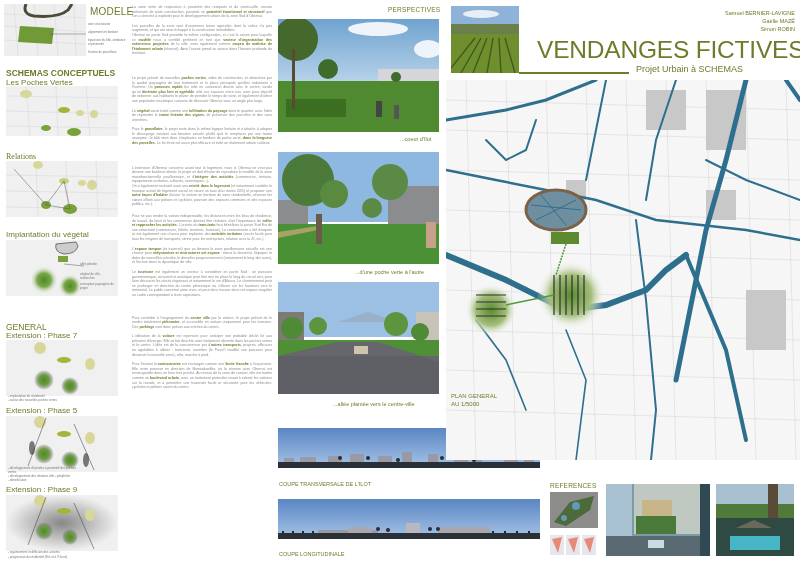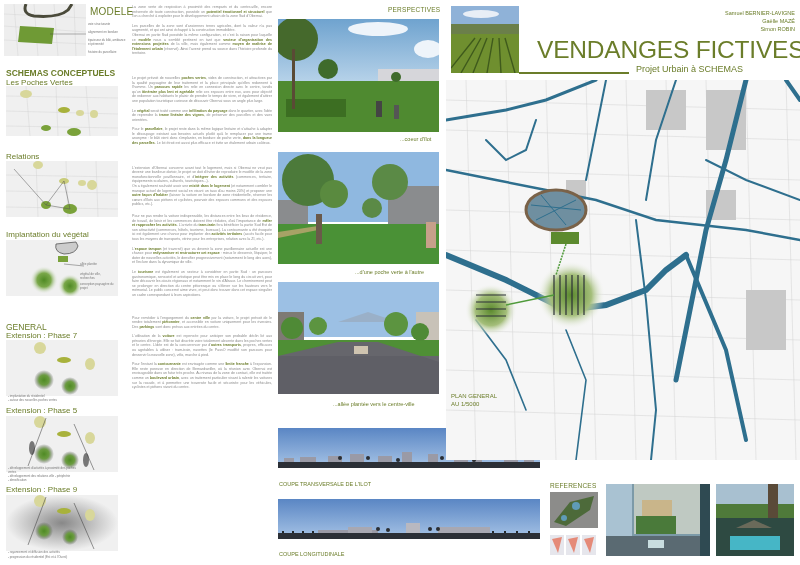--- a/index.html
+++ b/index.html
@@ -50,21 +50,21 @@
       </g>
     <ellipse cx="20" cy="8" rx="6" ry="4" fill="#d8d79a"></ellipse>
     <ellipse cx="58" cy="24" rx="6" ry="3" fill="#a8b23c"></ellipse>
     <ellipse cx="74" cy="27" rx="4" ry="3" fill="#d8d79a"></ellipse>
     <ellipse cx="88" cy="28" rx="4" ry="4" fill="#d8d79a"></ellipse>
     <ellipse cx="40" cy="42" rx="5" ry="3" fill="#7aa23a"></ellipse>
     <ellipse cx="68" cy="46" rx="7" ry="4" fill="#7aa23a"></ellipse>
   </svg>
 </div>
 
-<div class="abs h-sub" style="left:6px;top:152px;">Relations</div>
+<div class="abs h-sub" style="left:6px;top:152px;font-family:Liberation Serif, serif;">Relations</div>
 <div class="abs map" style="left:6px;top:161px;width:112px;height:56px;">
   <svg viewBox="0 0 112 56">
     <rect width="112" height="56" fill="#f0f0f0"></rect>
     <g stroke="#d0d0d0" stroke-width=".4">
         <path d="M0 14 L112 16 M0 30 L112 32 M0 46 L112 48 M30 0 L32 56 M60 0 L62 56 M90 0 L92 56"></path>
       </g>
     <ellipse cx="32" cy="4" rx="5" ry="4" fill="#d8d79a"></ellipse>
     <ellipse cx="58" cy="20" rx="5" ry="3" fill="#c9cc7a"></ellipse>
     <ellipse cx="76" cy="22" rx="4" ry="3" fill="#d8d79a"></ellipse>
     <ellipse cx="86" cy="24" rx="5" ry="5" fill="#d8d79a"></ellipse>

